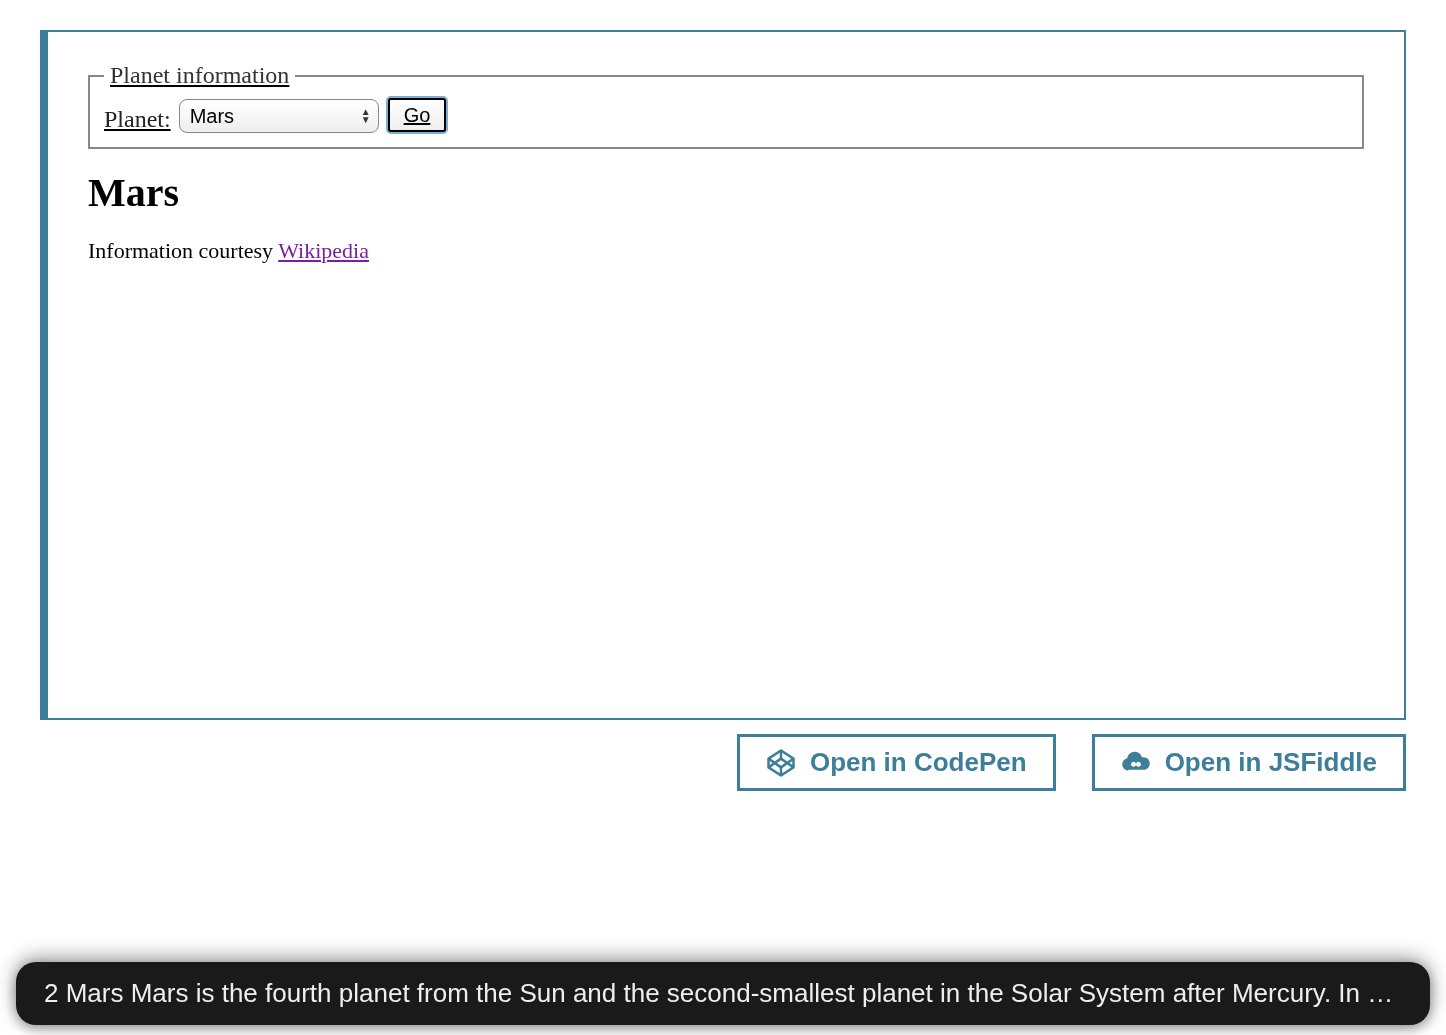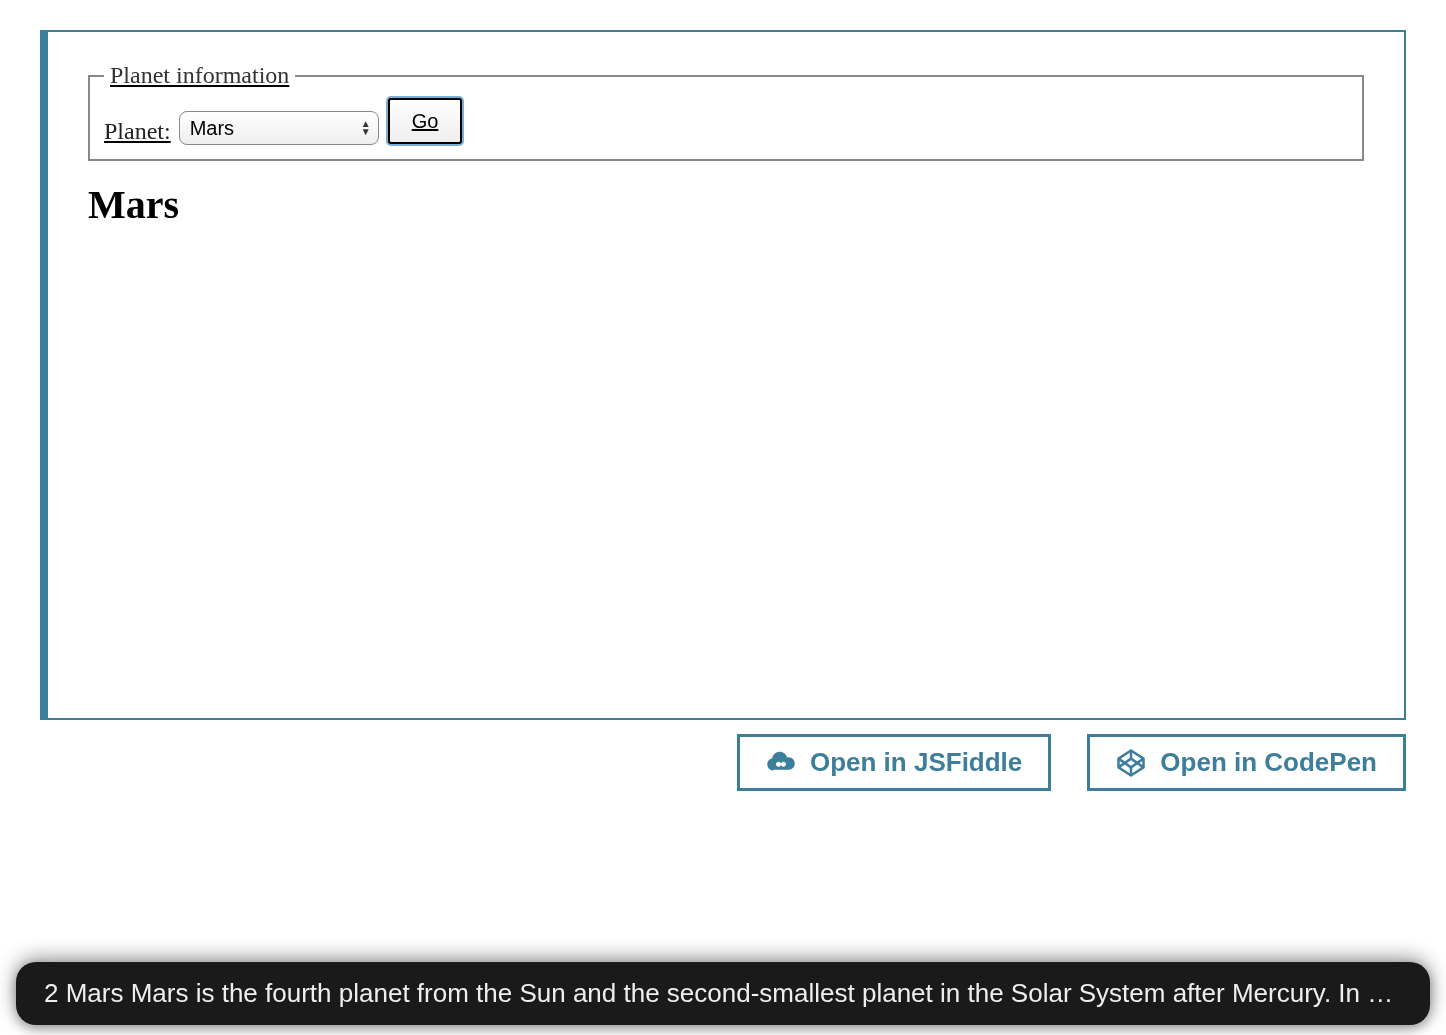--- a/index.html
+++ b/index.html
@@ -70,27 +70,27 @@
   top: 50%;
   transform: translateY(-50%);
   pointer-events: none;
   font-size: 10px;
   line-height: 8px;
   color: #333;
 }
 button.go {
   font-size: 20px;
   font-family: Arial, sans-serif;
-  padding: 2px 22px;
+  padding: 2px 14px;
   border: 3px solid #000;
   outline: 2px solid #7aaed4;
   outline-offset: -1px;
   background: linear-gradient(#fff, #eee);
   border-radius: 4px;
-  height: 48px;
+  height: 36px;
 }
 h1 {
   font-size: 40px;
   font-weight: bold;
   margin: 18px 0 14px 0;
 }
 .description {
   font-size: 24px;
   line-height: 1.4;
   margin: 0 0 24px 0;
@@ -158,34 +158,37 @@
         <select>
           <option>Mars</option>
         </select>
         <span class="select-arrows">▲<br>▼</span>
       </span>
       <button class="go">Go</button>
     </div>
   </fieldset>
 
   <h1>Mars</h1>
+  <p class="credit">
+    <span>Information courtesy </span><a href="#">Wikipedia</a>
+  </p>
 </div>
 
 <div class="playground-buttons">
-  <div class="pg-btn">
-    <svg viewBox="0 0 24 24" fill="#3d7e9a">
-      <path d="M6 18c-2.8 0-5-2.2-5-5 0-2.4 1.7-4.4 4-4.9C5.5 5.3 7.9 3 11 3c2.8 0 5.2 1.9 5.8 4.5.4-.1.8-.2 1.2-.2 2.8 0 5 2.2 5 5s-2.2 5-5 5H6z M8 13c0 1.1.9 2 2 2 .8 0 1.4-.5 2-1.2.6.7 1.2 1.2 2 1.2 1.1 0 2-.9 2-2s-.9-2-2-2c-.8 0-1.4.5-2 1.2-.6-.7-1.2-1.2-2-1.2-1.1 0-2 .9-2 2z" fill="#3d7e9a"></path>
-    </svg>
-    <span class="label">Open in JSFiddle</span>
-  </div>
   <div class="pg-btn">
     <svg viewBox="0 0 24 24" fill="none" stroke="#3d7e9a" stroke-width="2" stroke-linejoin="round">
       <polygon points="12,2 22,8.5 22,15.5 12,22 2,15.5 2,8.5"></polygon>
       <polyline points="2,8.5 12,15.5 22,8.5"></polyline>
       <polyline points="2,15.5 12,8.5 22,15.5"></polyline>
       <line x1="12" y1="2" x2="12" y2="8.5"></line>
       <line x1="12" y1="15.5" x2="12" y2="22"></line>
     </svg>
     <span class="label">Open in CodePen</span>
   </div>
+  <div class="pg-btn">
+    <svg viewBox="0 0 24 24" fill="#3d7e9a">
+      <path d="M6 18c-2.8 0-5-2.2-5-5 0-2.4 1.7-4.4 4-4.9C5.5 5.3 7.9 3 11 3c2.8 0 5.2 1.9 5.8 4.5.4-.1.8-.2 1.2-.2 2.8 0 5 2.2 5 5s-2.2 5-5 5H6z M8 13c0 1.1.9 2 2 2 .8 0 1.4-.5 2-1.2.6.7 1.2 1.2 2 1.2 1.1 0 2-.9 2-2s-.9-2-2-2c-.8 0-1.4.5-2 1.2-.6-.7-1.2-1.2-2-1.2-1.1 0-2 .9-2 2z" fill="#3d7e9a"></path>
+    </svg>
+    <span class="label">Open in JSFiddle</span>
+  </div>
 </div>
 
 <div class="tooltip-bar">2  Mars Mars is the fourth planet from the Sun and the second-smallest planet in the Solar System after Mercury. In English, Mars carries a name of the Ro...</div>
 
 </body></html>

